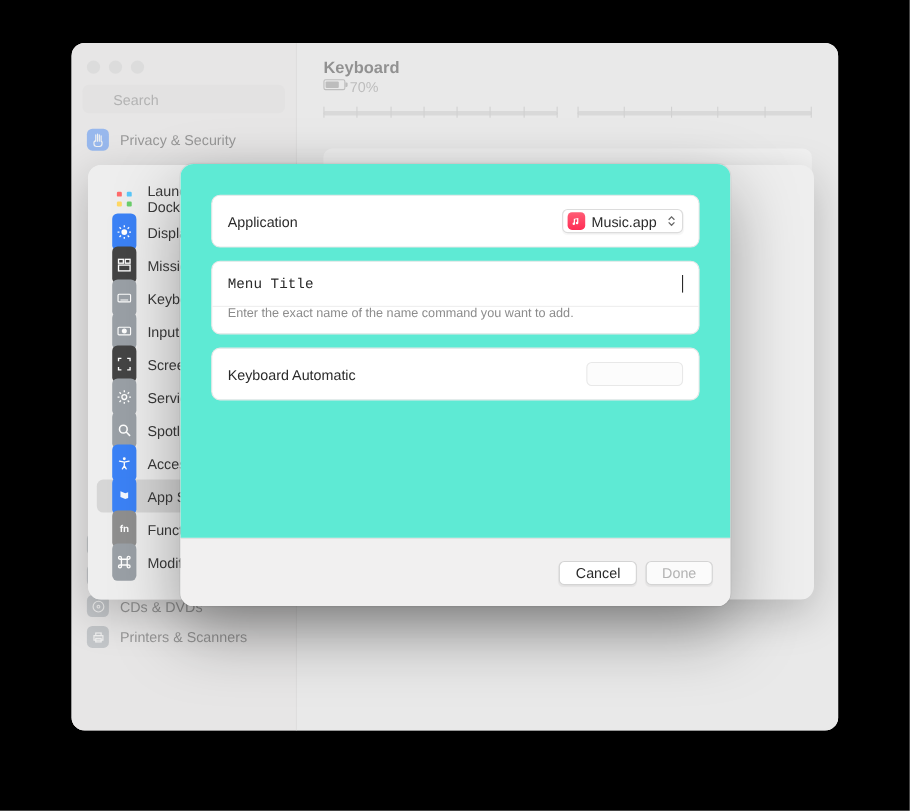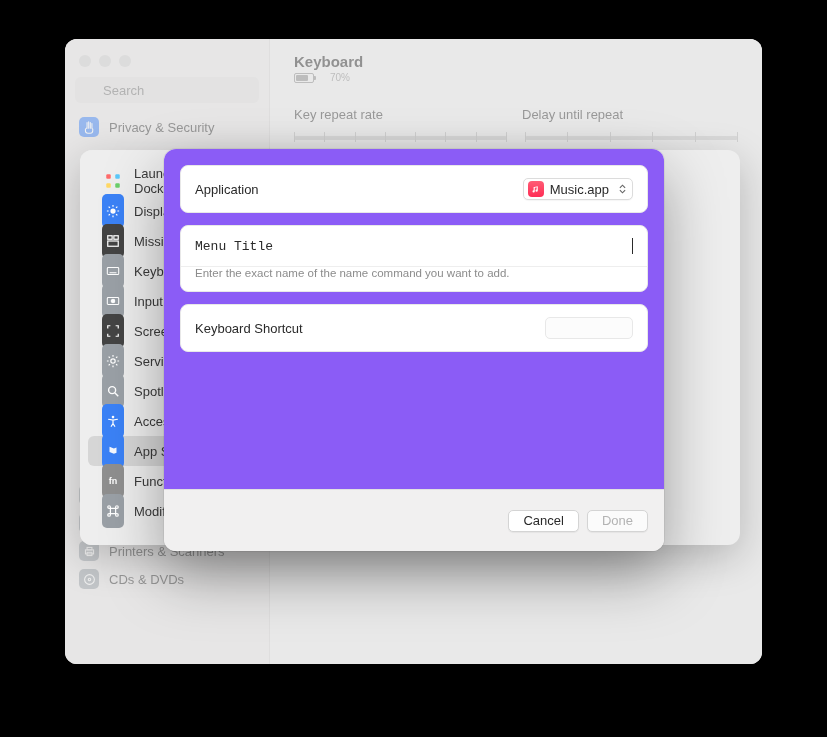--- a/index.html
+++ b/index.html
@@ -57,21 +57,21 @@
 
   
   .content {
     flex: 1;
     background: #ededed;
     padding: 14px 24px;
     position: relative;
     overflow: hidden;
   }
   .content h1 { font-size: 15px; font-weight: 700; color: #2a2a2a; }
-  .battery { font-size: 10px; color: #8c8c8c; display:flex; align-items:center; gap:16px; margin-top:2px;}
+  .battery { font-size: 13px; color: #8c8c8c; display:flex; gap:4px; margin-top:2px;}
   .bat-icon { width: 20px; height: 10px; border: 1px solid #8c8c8c; border-radius: 2px; position: relative; }
   .bat-icon::after { content:''; position:absolute; left:1px; top:1px; height:6px; width: 12px; background:#8c8c8c; border-radius:1px;}
   .bat-icon::before { content:''; position:absolute; right:-3px; top:2px; width:2px; height:4px; background:#8c8c8c; border-radius:0 1px 1px 0;}
 
   .row-labels { display: flex; margin-top: 24px; font-size: 13px; color: #3a3a3a; }
   .row-labels > div:first-child { width: 228px; }
   .slider-row { display:flex; gap:18px; margin-top:8px; }
   .slider { flex:1; height:16px; position:relative; }
   .slider .track { height:4px; background:#c9c9c9; border-radius:2px; position:absolute; top:6px; left:0; right:0;}
   .ticks { position:absolute; top:2px; left:0; right:0; display:flex; justify-content:space-between;}
@@ -135,21 +135,21 @@
   .modal {
     position:absolute;
     left: 164px; top: 149px;
     width: 500px; height: 402px;
     background:#f6f6f6;
     border-radius: 12px;
     box-shadow: 0 25px 60px rgba(0,0,0,0.35), 0 0 0 1px rgba(0,0,0,0.05);
     overflow:hidden;
     display:flex; flex-direction:column;
   }
-  .modal-body { flex:1; background:#8b5cf6; padding: 16px; }
+  .modal-body { flex:1; background:#5eead4; padding: 28px; }
   .m-card {
     border:1px solid #e8e8e8; border-radius:8px; background:#fff;
   }
   .m-row {
     display:flex; align-items:center; justify-content:space-between;
     padding: 12px 14px;
     font-size:13px; color:#2a2a2a;
   }
   .m-sep { height:1px; background:#eee; margin:0; }
   .m-help {
@@ -252,48 +252,44 @@
         <span class="ic gray">
             <svg viewBox="0 0 16 16" fill="none" stroke="#fff" stroke-width="1.3">
               <rect x="5" y="2" width="6" height="12" rx="3"></rect>
             </svg>
           </span>
         <span>Mouse</span>
       </div>
       <div class="sb-item">
         <span class="ic gray">
             <svg viewBox="0 0 16 16" fill="none" stroke="#fff" stroke-width="1.3">
+              <circle cx="8" cy="8" r="6"></circle>
+              <circle cx="8" cy="8" r="1.5"></circle>
+            </svg>
+          </span>
+        <span>CDs &amp; DVDs</span>
+      </div>
+      <div class="sb-item">
+        <span class="ic gray">
+            <svg viewBox="0 0 16 16" fill="none" stroke="#fff" stroke-width="1.3">
               <rect x="3" y="6" width="10" height="5"></rect>
               <rect x="5" y="3" width="6" height="3"></rect>
               <rect x="5" y="9" width="6" height="4"></rect>
             </svg>
           </span>
         <span>Printers &amp; Scanners</span>
-      </div>
-      <div class="sb-item">
-        <span class="ic gray">
-            <svg viewBox="0 0 16 16" fill="none" stroke="#fff" stroke-width="1.3">
-              <circle cx="8" cy="8" r="6"></circle>
-              <circle cx="8" cy="8" r="1.5"></circle>
-            </svg>
-          </span>
-        <span>CDs &amp; DVDs</span>
       </div>
     </div>
   </div>
 
   <div class="content">
     <h1>Keyboard</h1>
     <div class="battery">
       <span class="bat-icon"></span>
       <span>70%</span>
-    </div>
-    <div class="row-labels">
-      <div>Key repeat rate</div>
-      <div>Delay until repeat</div>
     </div>
     <div class="slider-row">
       <div class="slider">
         <div class="track"></div>
         <div class="ticks">
             <span></span>
             <span></span>
             <span></span>
             <span></span>
             <span></span>
@@ -533,21 +529,21 @@
         </div>
       </div>
       <div class="m-sep"></div>
       <div class="m-help">Enter the exact name of the name command you want to add.</div>
     </div>
 
     <div class="spacer"></div>
 
     <div class="m-card">
       <div class="m-row">
-        <span>Keyboard Shortcut</span>
+        <span>Keyboard Automatic</span>
         <div class="sc-input"></div>
       </div>
     </div>
   </div>
   <div class="modal-footer">
     <button class="btn">
       <span>Cancel</span>
     </button>
     <button class="btn disabled">
       <span>Done</span>

